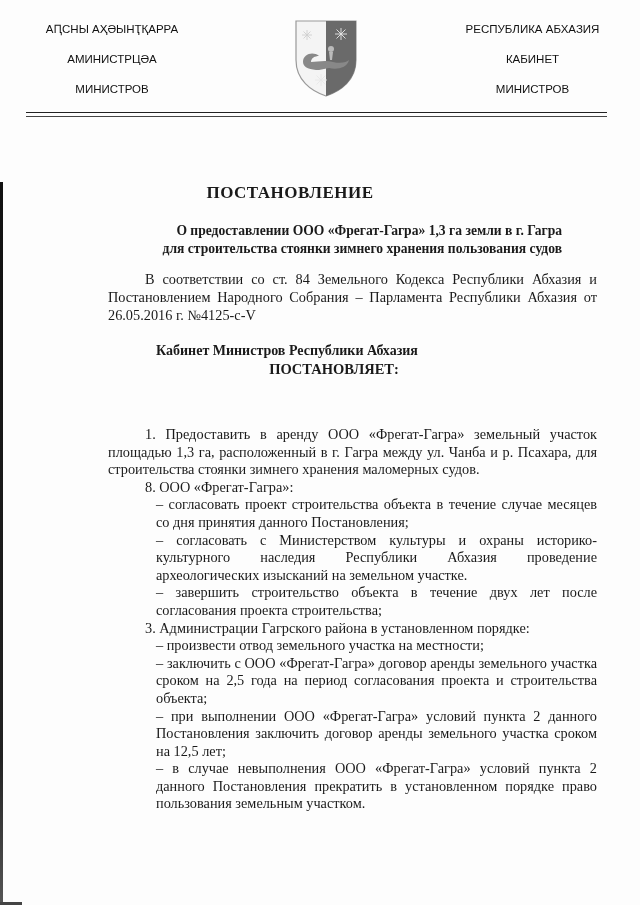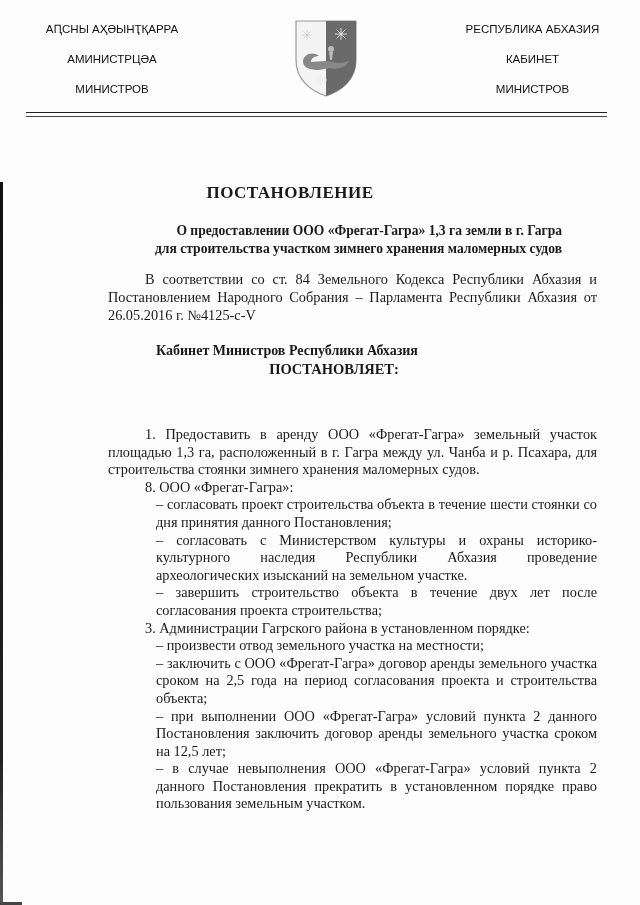--- a/index.html
+++ b/index.html
@@ -98,33 +98,33 @@
     <div class="hdr-line">КАБИНЕТ</div>
     <div class="hdr-line">МИНИСТРОВ</div>
   </div>
 
   <div class="rule"></div>
 
   <div class="title">ПОСТАНОВЛЕНИЕ</div>
 
   <div class="subtitle">
     <div>О предоставлении ООО «Фрегат-Гагра» 1,3 га земли в г. Гагра</div>
-    <div>для строительства участком зимнего хранения маломерных судов</div>
+    <div>для строительства стоянки зимнего хранения пользования судов</div>
   </div>
 
   <div class="preamble">В соответствии со ст. 84 Земельного Кодекса Республики Абхазия и Постановлением Народного Собрания – Парламента Республики Абхазия от 26.05.2016 г. №4125-с-V</div>
 
   <div class="cabinet">Кабинет Министров Республики Абхазия</div>
   <div class="resolves">ПОСТАНОВЛЯЕТ:</div>
 
   <div class="body-text">
     <p class="p-item1">1. Предоставить в аренду ООО «Фрегат-Гагра» земельный участок площадью 1,3 га, расположенный в г. Гагра между ул. Чанба и р. Псахара, для строительства стоянки зимнего хранения маломерных судов.</p>
 
     <p class="p-head">8. ООО «Фрегат-Гагра»:</p>
-    <p class="p-sub">– согласовать проект строительства объекта в течение шести стоянки со дня принятия данного Постановления;</p>
+    <p class="p-sub">– согласовать проект строительства объекта в течение случае месяцев со дня принятия данного Постановления;</p>
     <p class="p-sub">– согласовать с Министерством культуры и охраны историко-культурного наследия Республики Абхазия проведение археологических изысканий на земельном участке.</p>
     <p class="p-sub">– завершить строительство объекта в течение двух лет после согласования проекта строительства;</p>
 
     <p class="p-head">3. Администрации Гагрского района в установленном порядке:</p>
     <p class="p-sub">– произвести отвод земельного участка на местности;</p>
     <p class="p-sub">– заключить с ООО «Фрегат-Гагра» договор аренды земельного участка сроком на 2,5 года на период согласования проекта и строительства объекта;</p>
     <p class="p-sub">– при выполнении ООО «Фрегат-Гагра» условий пункта 2 данного Постановления заключить договор аренды земельного участка сроком на 12,5 лет;</p>
     <p class="p-sub">– в случае невыполнения ООО «Фрегат-Гагра» условий пункта 2 данного Постановления прекратить в установленном порядке право пользования земельным участком.</p>
   </div>
 </div>

